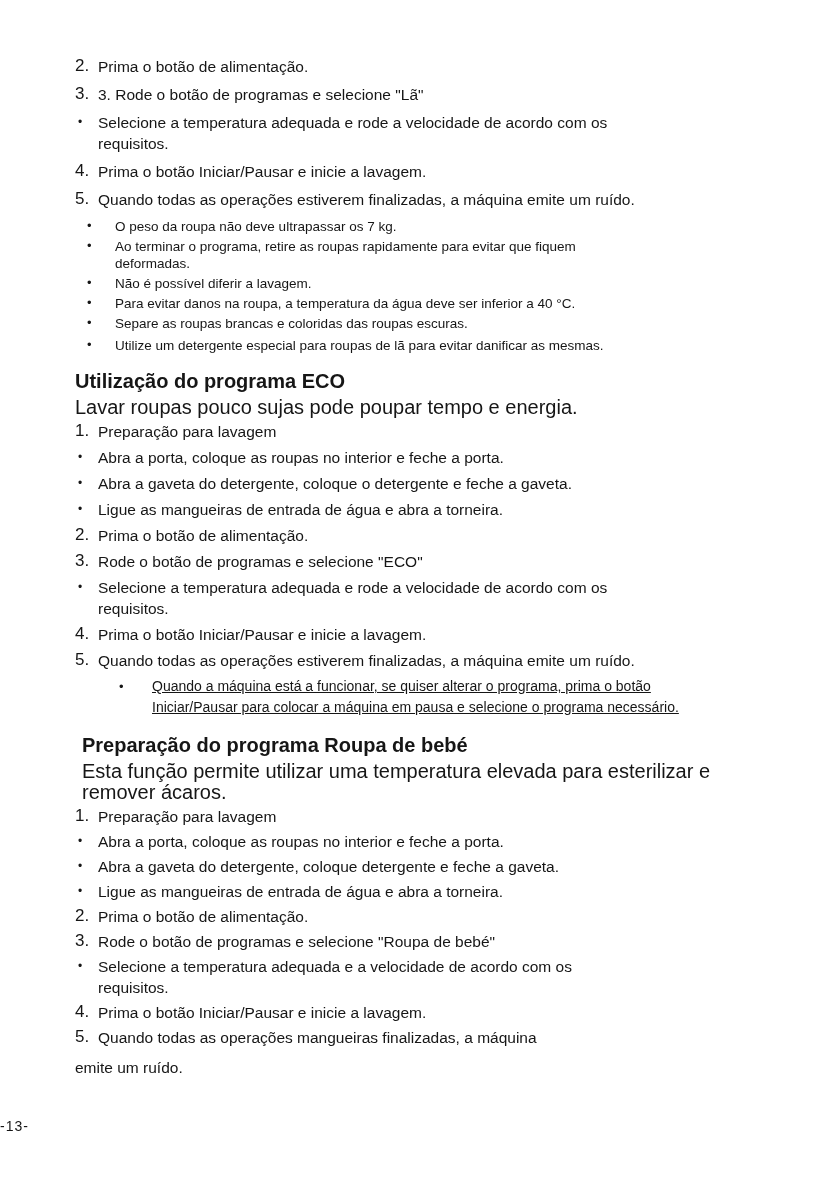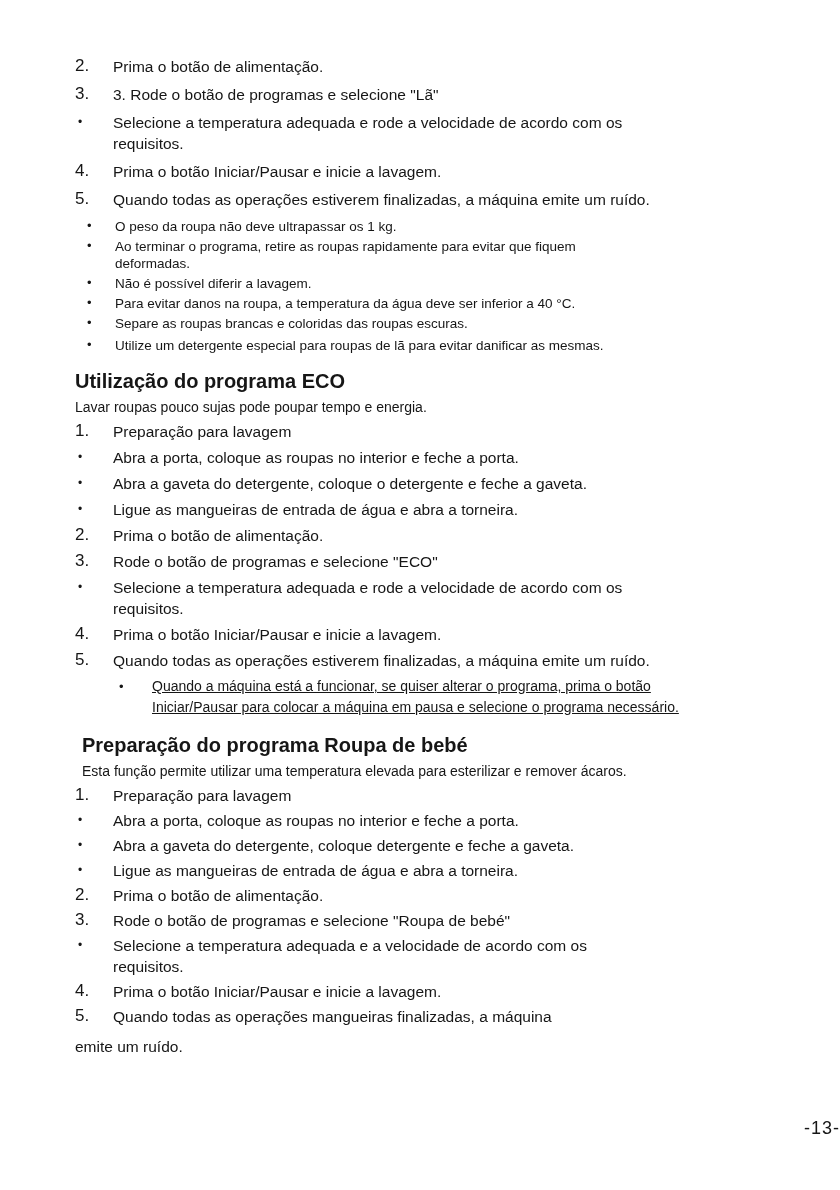--- a/index.html
+++ b/index.html
@@ -6,44 +6,44 @@
   .page{
     position:relative;width:840px;height:1190px;background:#ffffff;
     color:#161616;font-family:"Liberation Sans","DejaVu Sans",sans-serif;
     overflow:hidden;
   }
   .content{position:absolute;left:75px;top:56px;width:662px;}
   
   .step{position:relative;padding-left:23px;font-size:15.5px;line-height:21px;margin-bottom:7px;}
   .step>.marker{position:absolute;left:0;top:-1px;font-size:17px;}
   .step>.marker.dotm{font-size:12px;left:3px;top:0;}
-  .step .text{display:inline-block;margin-left:15px;}
+  .step .text{display:inline-block;}
   .step.w540 .text{max-width:540px;}
   .step.w500 .text{max-width:500px;}
   
   .notes{margin-top:8px;}
   .note{position:relative;padding-left:40px;font-size:13.5px;line-height:17px;margin-bottom:3px;}
   .note>.marker{position:absolute;left:12px;top:-1px;font-size:13px;}
   .note .text{display:inline-block;max-width:530px;}
   .note.gap{margin-top:5px;}
   
   .title{font-size:20px;font-weight:bold;margin:16px 0 5px 0;line-height:22px;}
-  .intro{font-size:14px;line-height:21px;margin:0 0 3px 0;}
+  .intro{font-size:20px;line-height:21px;margin:0 0 3px 0;}
   .indent7{margin-left:7px;}
   
   .pb{margin-bottom:5px;}
   .sec-eco .step{margin-bottom:5px;}
   .sec-baby .step{margin-bottom:4px;}
   
   .subnote{position:relative;padding-left:77px;font-size:14px;line-height:21px;margin:3px 0 10px 0;}
   .subnote>.marker{position:absolute;left:44px;top:0;font-size:13px;}
   .subnote .text{display:inline-block;max-width:535px;text-decoration:underline;}
   .tail{font-size:15.5px;line-height:21px;margin-top:9px;}
-  .pageno{position:absolute;left:0;top:1118px;width:100%;text-align:right;
-    font-size:18px;letter-spacing:1px;}
+  .pageno{position:absolute;left:0;top:1118px;width:100%;text-align:left;
+    font-size:14px;letter-spacing:1px;}
 </style>
 </head>
 <body>
 
 <div class="page">
   <main class="content">
 
     <section class="sec-a">
       <div class="step">
         <span class="marker">2.</span>
@@ -62,21 +62,21 @@
         <span class="text">Prima o botão Iniciar/Pausar e inicie a lavagem.</span>
       </div>
       <div class="step">
         <span class="marker">5.</span>
         <span class="text">Quando todas as operações estiverem finalizadas, a máquina emite um ruído.</span>
       </div>
 
       <div class="notes">
         <div class="note">
           <span class="marker">•</span>
-          <span class="text">O peso da roupa não deve ultrapassar os 1 kg.</span>
+          <span class="text">O peso da roupa não deve ultrapassar os 7 kg.</span>
         </div>
         <div class="note">
           <span class="marker">•</span>
           <span class="text">Ao terminar o programa, retire as roupas rapidamente para evitar que fiquem deformadas.</span>
         </div>
         <div class="note">
           <span class="marker">•</span>
           <span class="text">Não é possível diferir a lavagem.</span>
         </div>
         <div class="note">

